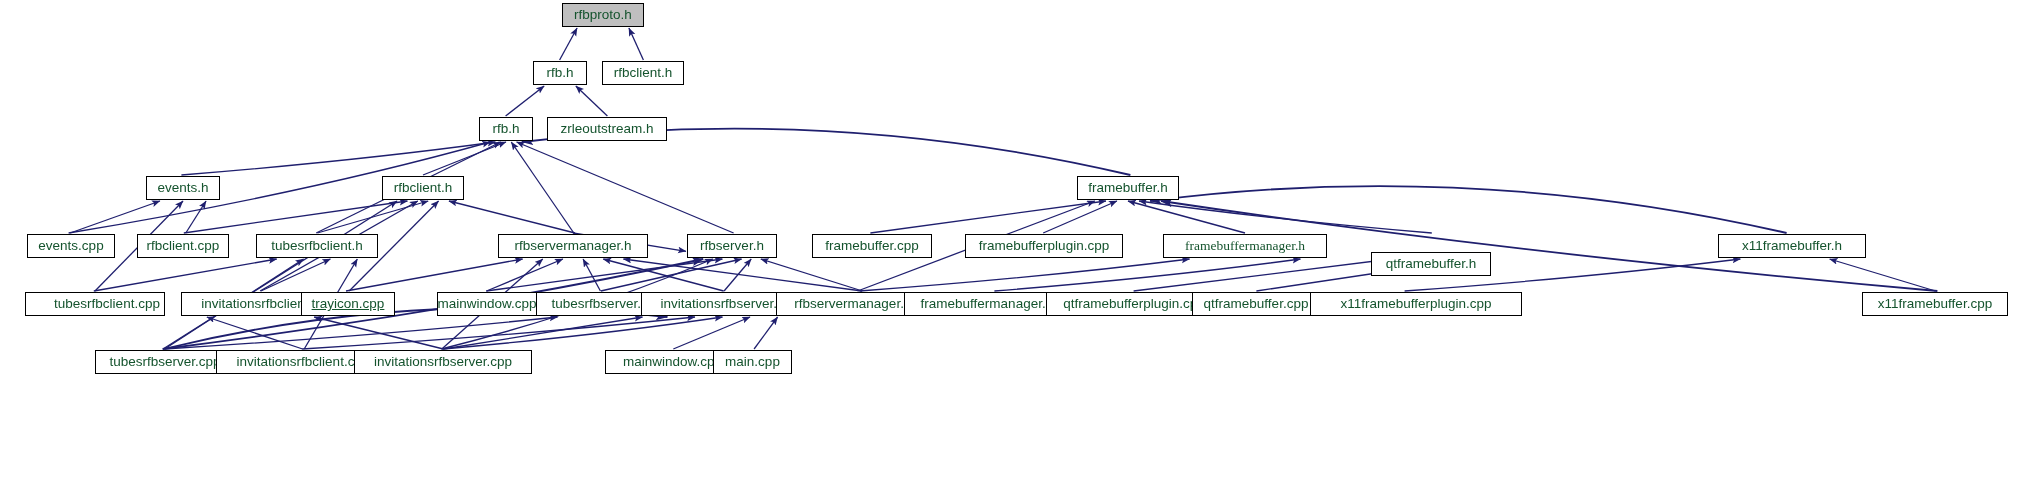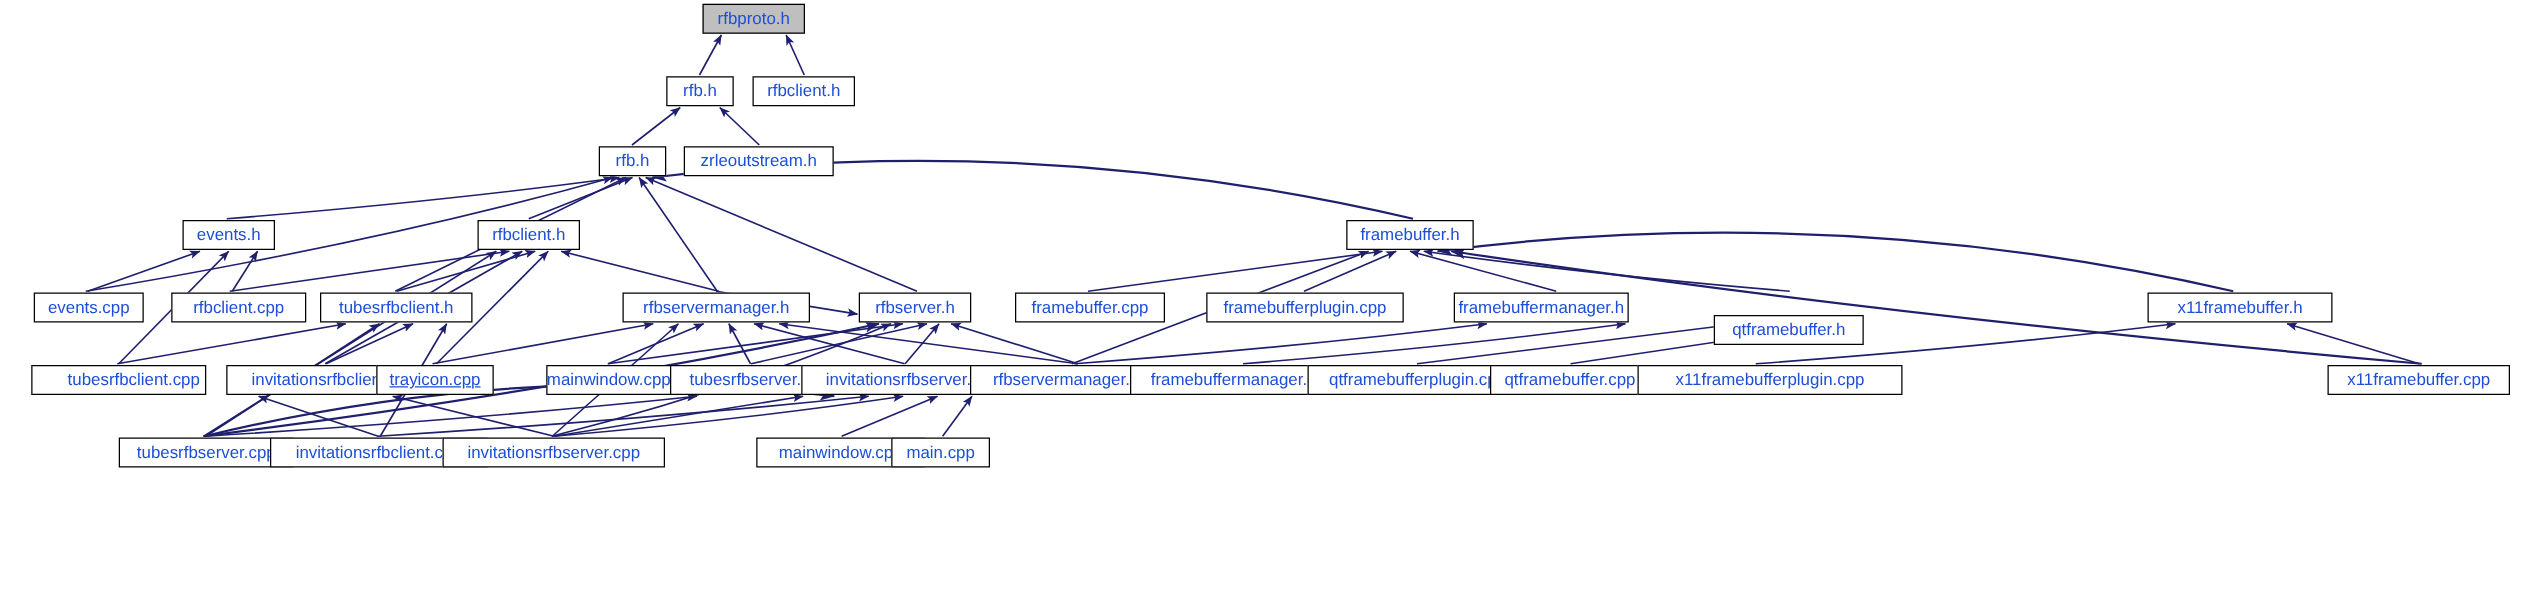--- a/index.html
+++ b/index.html
@@ -20,21 +20,21 @@
     left: 0; top: 0;
     width: 2020px;
     height: 485px;
     pointer-events: none;
   }
   .node {
     position: absolute;
     box-sizing: border-box;
     border: 1px solid #000000;
     background: #ffffff;
-    color: #1d4ed8;
+    color: #14532d;
     font-size: 13.5px;
     line-height: 1;
     display: flex;
     align-items: center;
     justify-content: center;
     white-space: nowrap;
     height: 24px;
     z-index: 3;
     cursor: pointer;
   }
@@ -137,39 +137,39 @@
       </div>
       <div class="node" style="left: 382px; top: 176px; width: 82px;">
         <span class="node-label">rfbclient.h</span>
       </div>
       <div class="node" style="left: 1077px; top: 176px; width: 102px;">
         <span class="node-label">framebuffer.h</span>
       </div>
       <div class="node" style="left: 27px; top: 234px; width: 88px;">
         <span class="node-label">events.cpp</span>
       </div>
-      <div class="node" style="left: 137px; top: 234px; width: 108px;">
+      <div class="node" style="left: 137px; top: 234px; width: 92px;">
         <span class="node-label">rfbclient.cpp</span>
       </div>
       <div class="node" style="left: 256px; top: 234px; width: 122px;">
         <span class="node-label">tubesrfbclient.h</span>
       </div>
       <div class="node" style="left: 498px; top: 234px; width: 150px;">
         <span class="node-label">rfbservermanager.h</span>
       </div>
       <div class="node" style="left: 687px; top: 234px; width: 90px;">
         <span class="node-label">rfbserver.h</span>
       </div>
       <div class="node" style="left: 812px; top: 234px; width: 120px;">
         <span class="node-label">framebuffer.cpp</span>
       </div>
       <div class="node" style="left: 965px; top: 234px; width: 158px;">
         <span class="node-label">framebufferplugin.cpp</span>
       </div>
-      <div class="node" style="left: 1163px; top: 234px; width: 140px;">
+      <div class="node" style="left: 1163px; top: 234px; width: 164px; font-family: Liberation Serif, serif;">
         <span class="node-label">framebuffermanager.h</span>
       </div>
       <div class="node" style="left: 1371px; top: 234px; width: 120px; margin-top: 18px;">
         <span class="node-label">qtframebuffer.h</span>
       </div>
       <div class="node" style="left: 1718px; top: 234px; width: 148px;">
         <span class="node-label">x11framebuffer.h</span>
       </div>
       <div class="node" style="left: 25px; top: 292px; width: 140px; padding-left: 24px;">
         <span class="node-label">tubesrfbclient.cpp</span>

